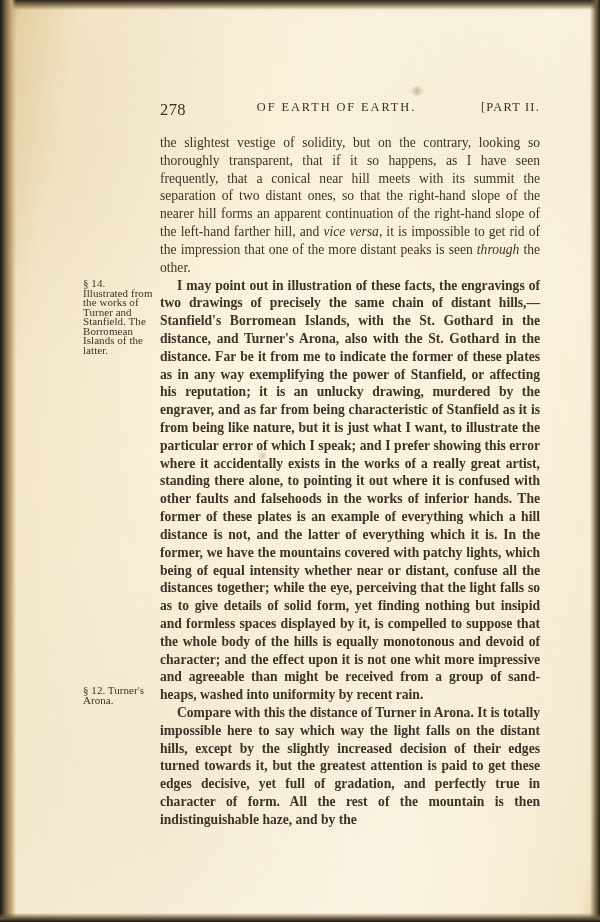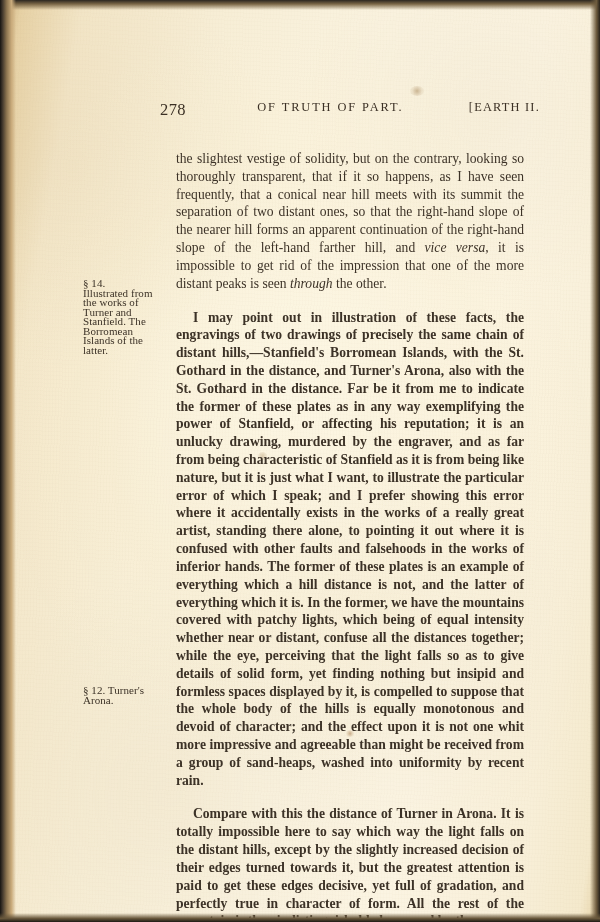--- a/index.html
+++ b/index.html
@@ -102,21 +102,21 @@
   }
 
   
   #body-col {
     position: absolute;
     left: 160px;
     top: 134px;
     width: 380px;
   }
   .para {
-    margin: 16px;
+    margin: 0;
     font-size: 13.6px;
     line-height: 17.82px;
     text-align: justify;
     text-align-last: left;
     color: #3c3227;
     hyphens: manual;
     text-indent: 17px;
   }
   .para.no-indent { text-indent: 0; }
   .para + .para { margin-top: 0; font-weight: bold; }
@@ -141,22 +141,22 @@
 
 <div id="page">
 
   <div id="grain"></div>
   <div id="foxing-a"></div>
   <div id="foxing-b"></div>
   <div id="foxing-c"></div>
 
   <div id="running-head">
     <span class="folio">278</span>
-    <span class="head-title">OF TRUTH OF PART.</span>
-    <span class="head-part">[EARTH II.</span>
+    <span class="head-title">OF EARTH OF EARTH.</span>
+    <span class="head-part">[PART II.</span>
   </div>
 
   <div class="sidenote" id="sidenote-14">§ 14. Illustrated from the works of Turner and Stanfield. The Borromean Islands of the latter.</div>
   <div class="sidenote" id="sidenote-15">§ 12. Turner's Arona.</div>
 
   <div id="body-col">
 
     <p class="para no-indent"><span>the slightest vestige of solidity, but on the contrary, looking so thoroughly transparent, that if it so happens, as I have seen frequently, that a conical near hill meets with its summit the separation of two distant ones, so that the right-hand slope of the nearer hill forms an apparent continuation of the right-hand slope of the left-hand farther hill, and </span><i>vice versa</i><span>, it is impossible to get rid of the impression that one of the more distant peaks is seen </span><i>through</i><span> the other.</span></p>
 
     <p class="para">I may point out in illustration of these facts, the engravings of two drawings of precisely the same chain of distant hills,—Stanfield's Borromean Islands, with the St. Gothard in the distance, and Turner's Arona, also with the St. Gothard in the distance. Far be it from me to indicate the former of these plates as in any way exemplifying the power of Stanfield, or affecting his reputation; it is an unlucky drawing, murdered by the engraver, and as far from being characteristic of Stanfield as it is from being like nature, but it is just what I want, to illustrate the particular error of which I speak; and I prefer showing this error where it accidentally exists in the works of a really great artist, standing there alone, to pointing it out where it is confused with other faults and falsehoods in the works of inferior hands. The former of these plates is an example of everything which a hill distance is not, and the latter of everything which it is. In the former, we have the mountains covered with patchy lights, which being of equal intensity whether near or distant, confuse all the distances together; while the eye, perceiving that the light falls so as to give details of solid form, yet finding nothing but insipid and formless spaces displayed by it, is compelled to suppose that the whole body of the hills is equally monotonous and devoid of character; and the effect upon it is not one whit more impressive and agreeable than might be received from a group of sand-heaps, washed into uniformity by recent rain.</p>

